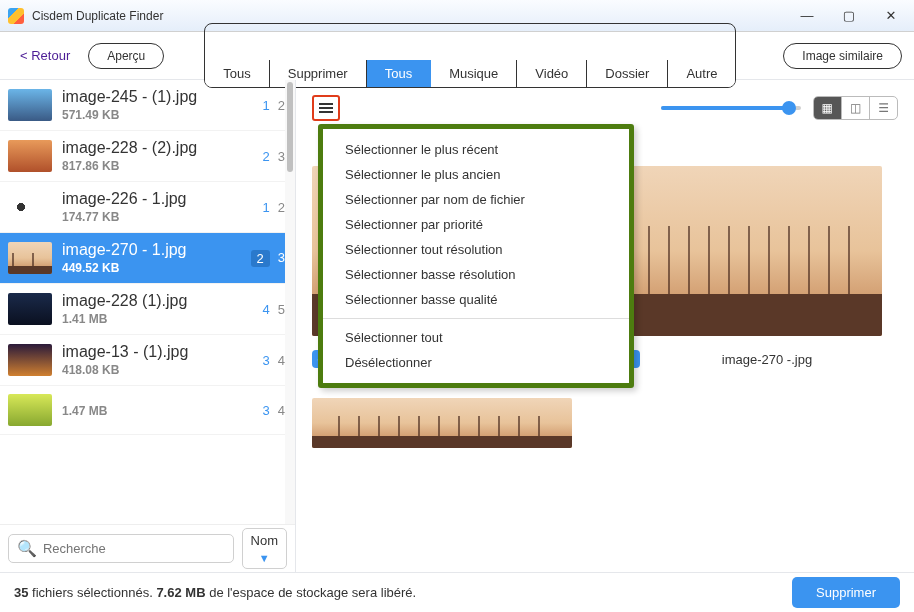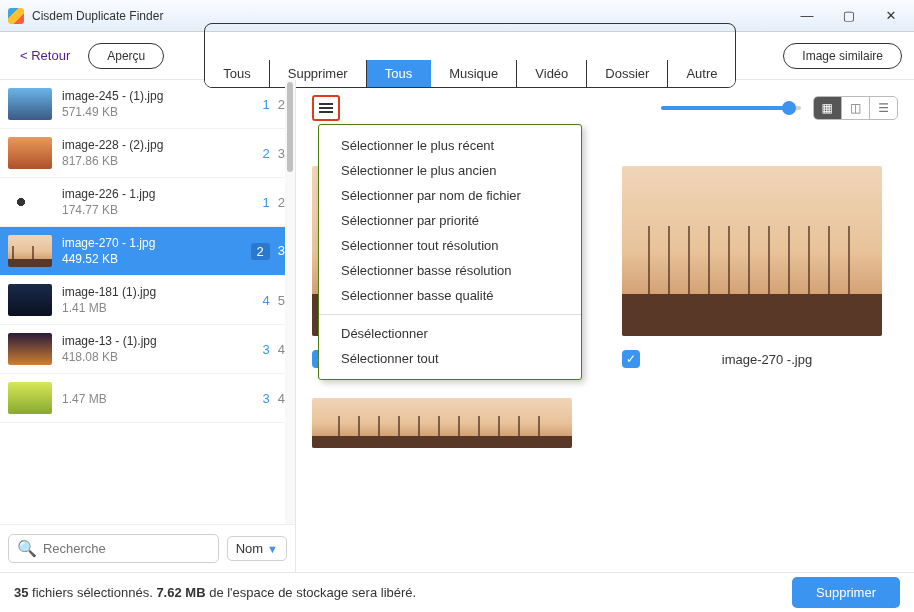--- a/index.html
+++ b/index.html
@@ -27,33 +27,33 @@
 
 
 .sidebar { width: 296px; border-right: 1px solid #e5e7eb; display: flex; flex-direction: column; position: relative; }
 .sb-scroll { width: 10px; position: absolute; right: 0; top: 0; bottom: 48px; background: #f8f8f8; }
 .sb-thumb { width: 6px; height: 90px; background: #c0c0c0; border-radius: 3px; margin: 2px auto; }
 .list { flex: 1; overflow: hidden; }
 .row { display: flex; align-items: center; padding: 8px 10px 8px 8px; gap: 10px; border-bottom: 1px solid #f2f2f2; }
 .row.selected { background: #3b94f0; color: #fff; }
 .thumb { width: 44px; height: 32px; border-radius: 2px; flex-shrink: 0; background: #ccc; }
 .row .meta { flex: 1; overflow: hidden; }
-.fname { font-size: 12px; color: #333; white-space: nowrap; overflow: hidden; text-overflow: ellipsis; }
-.fsize { font-size: 12px; color: #888; margin-top: 2px; }
+.fname { font-size: 16px; color: #333; white-space: nowrap; overflow: hidden; text-overflow: ellipsis; }
+.fsize { font-size: 12px; color: #888; margin-top: 2px; font-weight: bold; }
 .row.selected .fname, .row.selected .fsize { color: #fff; }
 .counts { display: flex; gap: 8px; font-size: 13px; }
 .counts .c1 { color: #3b94f0; }
 .counts .c2 { color: #888; }
 .row.selected .counts .c1 { background: #2a79cc; color: #fff; padding: 1px 6px; border-radius: 3px; }
 .row.selected .counts .c2 { color: #fff; }
 
 .sidebar-footer { height: 48px; display: flex; gap: 8px; align-items: center; padding: 0 8px; border-top: 1px solid #eee; }
 .search-box { flex: 1; display: flex; align-items: center; border: 1px solid #d0d0d0; border-radius: 5px; padding: 4px 8px; gap: 6px; }
 .search-box input { border: none; outline: none; font-size: 13px; width: 100%; color: #888; }
-.sort-btn { display: flex; align-items: center; border: 1px solid #d0d0d0; border-radius: 5px; padding: 4px 8px; font-size: 13px; gap: 4px; cursor: pointer; color: #333; }
+.sort-btn { display: flex; align-items: center; border: 1px solid #d0d0d0; border-radius: 5px; padding: 4px 8px; font-size: 13px; gap: 4px; cursor: pointer; color: #333; flex-direction: column; }
 .chev-down { color: #3b94f0; font-size: 11px; }
 
 
 .preview { flex: 1; position: relative; padding: 10px 16px; overflow: hidden; }
 .preview-toolbar { display: flex; align-items: center; height: 36px; gap: 12px; }
 .select-btn { width: 28px; height: 26px; border: 2px solid #e03c1a; border-radius: 3px; display: flex; align-items: center; justify-content: center; cursor: pointer; }
 .slider { width: 140px; height: 4px; background: #d0d0d0; border-radius: 2px; position: relative; }
 .slider-fill { position: absolute; left: 0; height: 4px; background: #3b94f0; border-radius: 2px; }
 .slider-knob { position: absolute; top: -5px; width: 14px; height: 14px; border-radius: 50%; background: #3b94f0; transform: translateX(-50%); }
 .view-switch { display: flex; border: 1px solid #bbb; border-radius: 5px; overflow: hidden; }
@@ -62,21 +62,21 @@
 .view-switch span.active { background: #565656; color: #fff; }
 
 .grid { display: flex; gap: 50px; margin-top: 40px; }
 .cell { width: 260px; }
 .img-box { width: 260px; height: 170px; background: #ddd; border-radius: 2px; }
 .cell-row { display: flex; align-items: center; gap: 12px; margin-top: 14px; }
 .chk { width: 18px; height: 18px; border-radius: 4px; background: #3b94f0; display: flex; align-items: center; justify-content: center; color: #fff; font-size: 12px; }
 .cell-name { font-size: 13px; color: #333; flex: 1; text-align: center; }
 
 
-.menu { position: absolute; top: 44px; left: 22px; width: 264px; background: #fff; border: 1px solid #4d7c0f; border-radius: 3px; box-shadow: 3px 3px 6px rgba(0,0,0,0.2); padding: 8px 0; }
+.menu { position: absolute; top: 44px; left: 22px; width: 316px; background: #fff; border: 5px solid #4d7c0f; border-radius: 3px; box-shadow: 3px 3px 6px rgba(0,0,0,0.2); padding: 8px 0; }
 .menu-item { padding: 5px 22px; font-size: 13px; color: #333; cursor: pointer; }
 .menu-sep { height: 1px; background: #ddd; margin: 6px 0; }
 
 
 .bridge { background: linear-gradient(180deg, #f0d5b8 0%, #e8c39a 50%, #c08050 100%); position: relative; overflow: hidden; }
 .bridge::before { content: ''; position: absolute; left: 10%; right: 10%; top: 35%; height: 55%; background: repeating-linear-gradient(90deg, rgba(60,30,20,0.6) 0 2px, transparent 2px 20px); }
 .bridge::after { content: ''; position: absolute; left: 0; right: 0; bottom: 0; height: 25%; background: #5a3828; }
 
 
 .statusbar { height: 40px; border-top: 1px solid #e5e7eb; display: flex; align-items: center; padding: 0 14px; font-size: 13px; color: #333; }
@@ -159,21 +159,21 @@
             <div class="fsize">449.52 KB</div>
           </div>
           <div class="counts">
             <span class="c1">2</span>
             <span class="c2">3</span>
           </div>
         </div>
         <div class="row">
           <div class="thumb" style="background:linear-gradient(#1a2a4a,#0a1020)"></div>
           <div class="meta">
-            <div class="fname">image-181 (1).jpg</div>
+            <div class="fname">image-228 (1).jpg</div>
             <div class="fsize">1.41 MB</div>
           </div>
           <div class="counts">
             <span class="c1">4</span>
             <span class="c2">5</span>
           </div>
         </div>
         <div class="row">
           <div class="thumb" style="background:linear-gradient(#2a1a3a,#d08030)"></div>
           <div class="meta">
@@ -257,22 +257,22 @@
 
     <div class="menu" id="menu">
         <div class="menu-item">Sélectionner le plus récent</div>
         <div class="menu-item">Sélectionner le plus ancien</div>
         <div class="menu-item">Sélectionner par nom de fichier</div>
         <div class="menu-item">Sélectionner par priorité</div>
         <div class="menu-item">Sélectionner tout résolution</div>
         <div class="menu-item">Sélectionner basse résolution</div>
         <div class="menu-item">Sélectionner basse qualité</div>
         <div class="menu-sep"></div>
+        <div class="menu-item">Sélectionner tout</div>
         <div class="menu-item">Désélectionner</div>
-        <div class="menu-item">Sélectionner tout</div>
       </div>
   </div>
 </div>
 
 <div class="statusbar">
   <b>35</b>&nbsp;
   <span>fichiers sélectionnés.</span>&nbsp;
   <b>7.62 MB</b>&nbsp;
   <span>de l'espace de stockage sera libéré.</span>
   <button class="del-btn">Supprimer</button>

